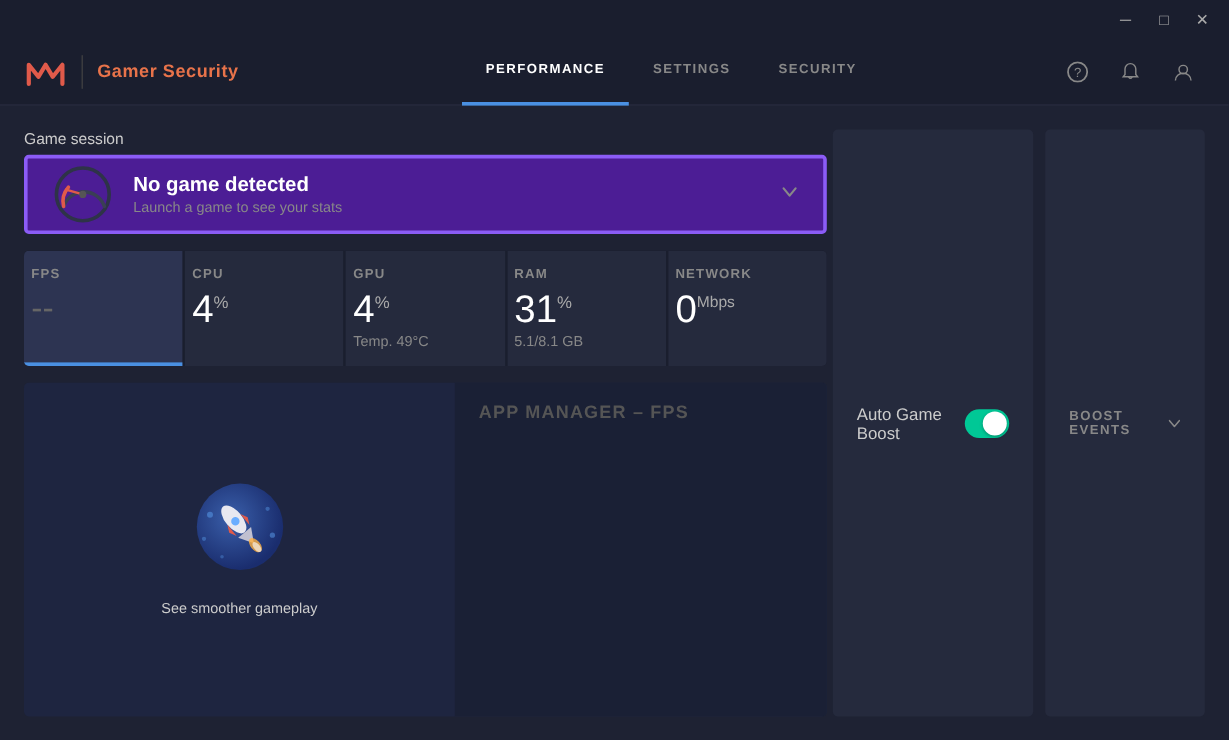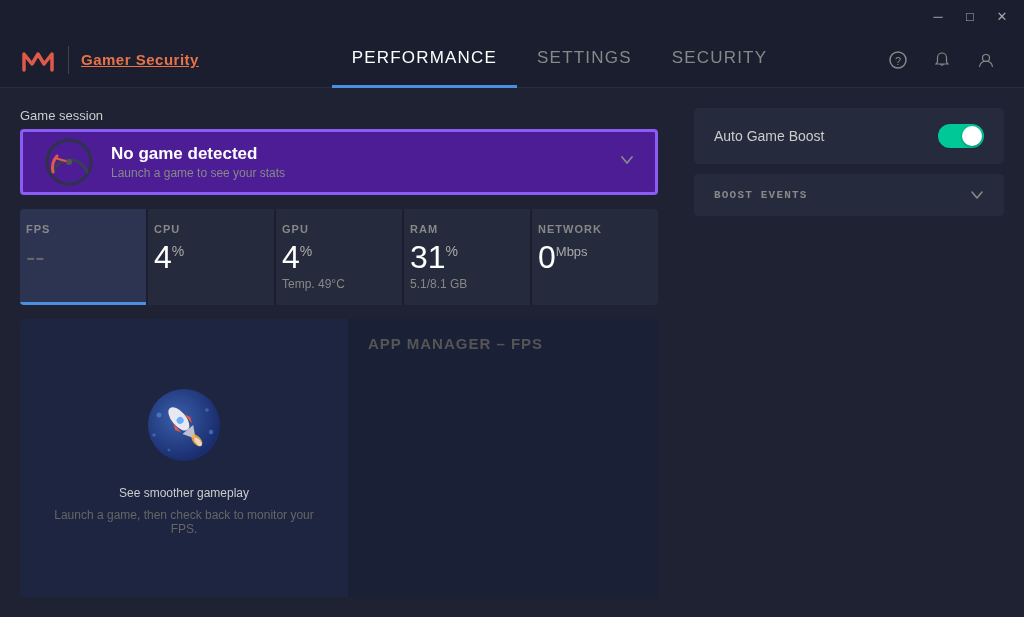--- a/index.html
+++ b/index.html
@@ -63,36 +63,35 @@
     .logo-divider {
       width: 1px;
       height: 28px;
       background: #444;
     }
     .logo-text {
       color: #e8734a;
       font-size: 15px;
       font-weight: 600;
       letter-spacing: 0.5px;
-      text-decoration: underline;
     }
     .nav-tabs {
       display: flex;
       align-items: center;
       gap: 0;
       flex: 1;
       justify-content: center;
     }
     .nav-tab {
       padding: 0 20px;
       height: 56px;
       display: flex;
       align-items: center;
-      font-size: 17px;
-      font-weight: 400;
+      font-size: 11px;
+      font-weight: 700;
       letter-spacing: 1.2px;
       color: #888;
       cursor: pointer;
       border-bottom: 3px solid transparent;
       text-transform: uppercase;
     }
     .nav-tab.active {
       color: #fff;
       border-bottom: 3px solid #4a90e2;
     }
@@ -112,35 +111,35 @@
       cursor: pointer;
       display: flex;
       align-items: center;
       justify-content: center;
     }
 
     
     .main {
       padding: 20px;
       display: flex;
-      gap: 36px;
+      gap: 5px;
       height: calc(617px - 32px - 56px);
     }
 
     .left-panel {
       flex: 1;
       display: flex;
       flex-direction: column;
       gap: 14px;
     }
 
     .right-panel {
       width: 310px;
       display: flex;
-      flex-direction: column;
+      flex-direction: row;
       gap: 10px;
     }
 
     
     .section-label {
       font-size: 13px;
       color: #ccc;
       margin-bottom: 6px;
     }
 
@@ -312,21 +311,20 @@
       align-items: center;
       justify-content: space-between;
       cursor: pointer;
     }
     .boost-events-label {
       font-size: 11px;
       font-weight: 600;
       letter-spacing: 1.2px;
       color: #888;
       text-transform: uppercase;
-      font-family: Liberation Mono, monospace;
     }
 
     
   </style>
 </head>
 <body>
 
 <div class="titlebar">
   <button class="titlebar-btn">─</button>
   <button class="titlebar-btn">□</button>
@@ -465,21 +463,20 @@
             </g>
 
             <circle cx="20" cy="35" r="2.5" fill="#4a80cc" opacity="0.8"></circle>
             <circle cx="15" cy="55" r="1.8" fill="#4a80cc" opacity="0.6"></circle>
             <circle cx="68" cy="30" r="1.8" fill="#4a80cc" opacity="0.6"></circle>
             <circle cx="72" cy="52" r="2.2" fill="#4a80cc" opacity="0.7"></circle>
             <circle cx="30" cy="70" r="1.5" fill="#4a80cc" opacity="0.5"></circle>
           </svg>
         </div>
         <div class="fps-title">See smoother gameplay</div>
-        <div class="fps-desc">Launch a game, then check back to monitor your FPS.</div>
       </div>
       <div class="app-manager-section">
         <span class="app-manager-label">APP MANAGER – FPS</span>
       </div>
     </div>
   </div>
 
   <div class="right-panel">
     <div class="boost-card">
       <span class="boost-label">Auto Game Boost</span>

